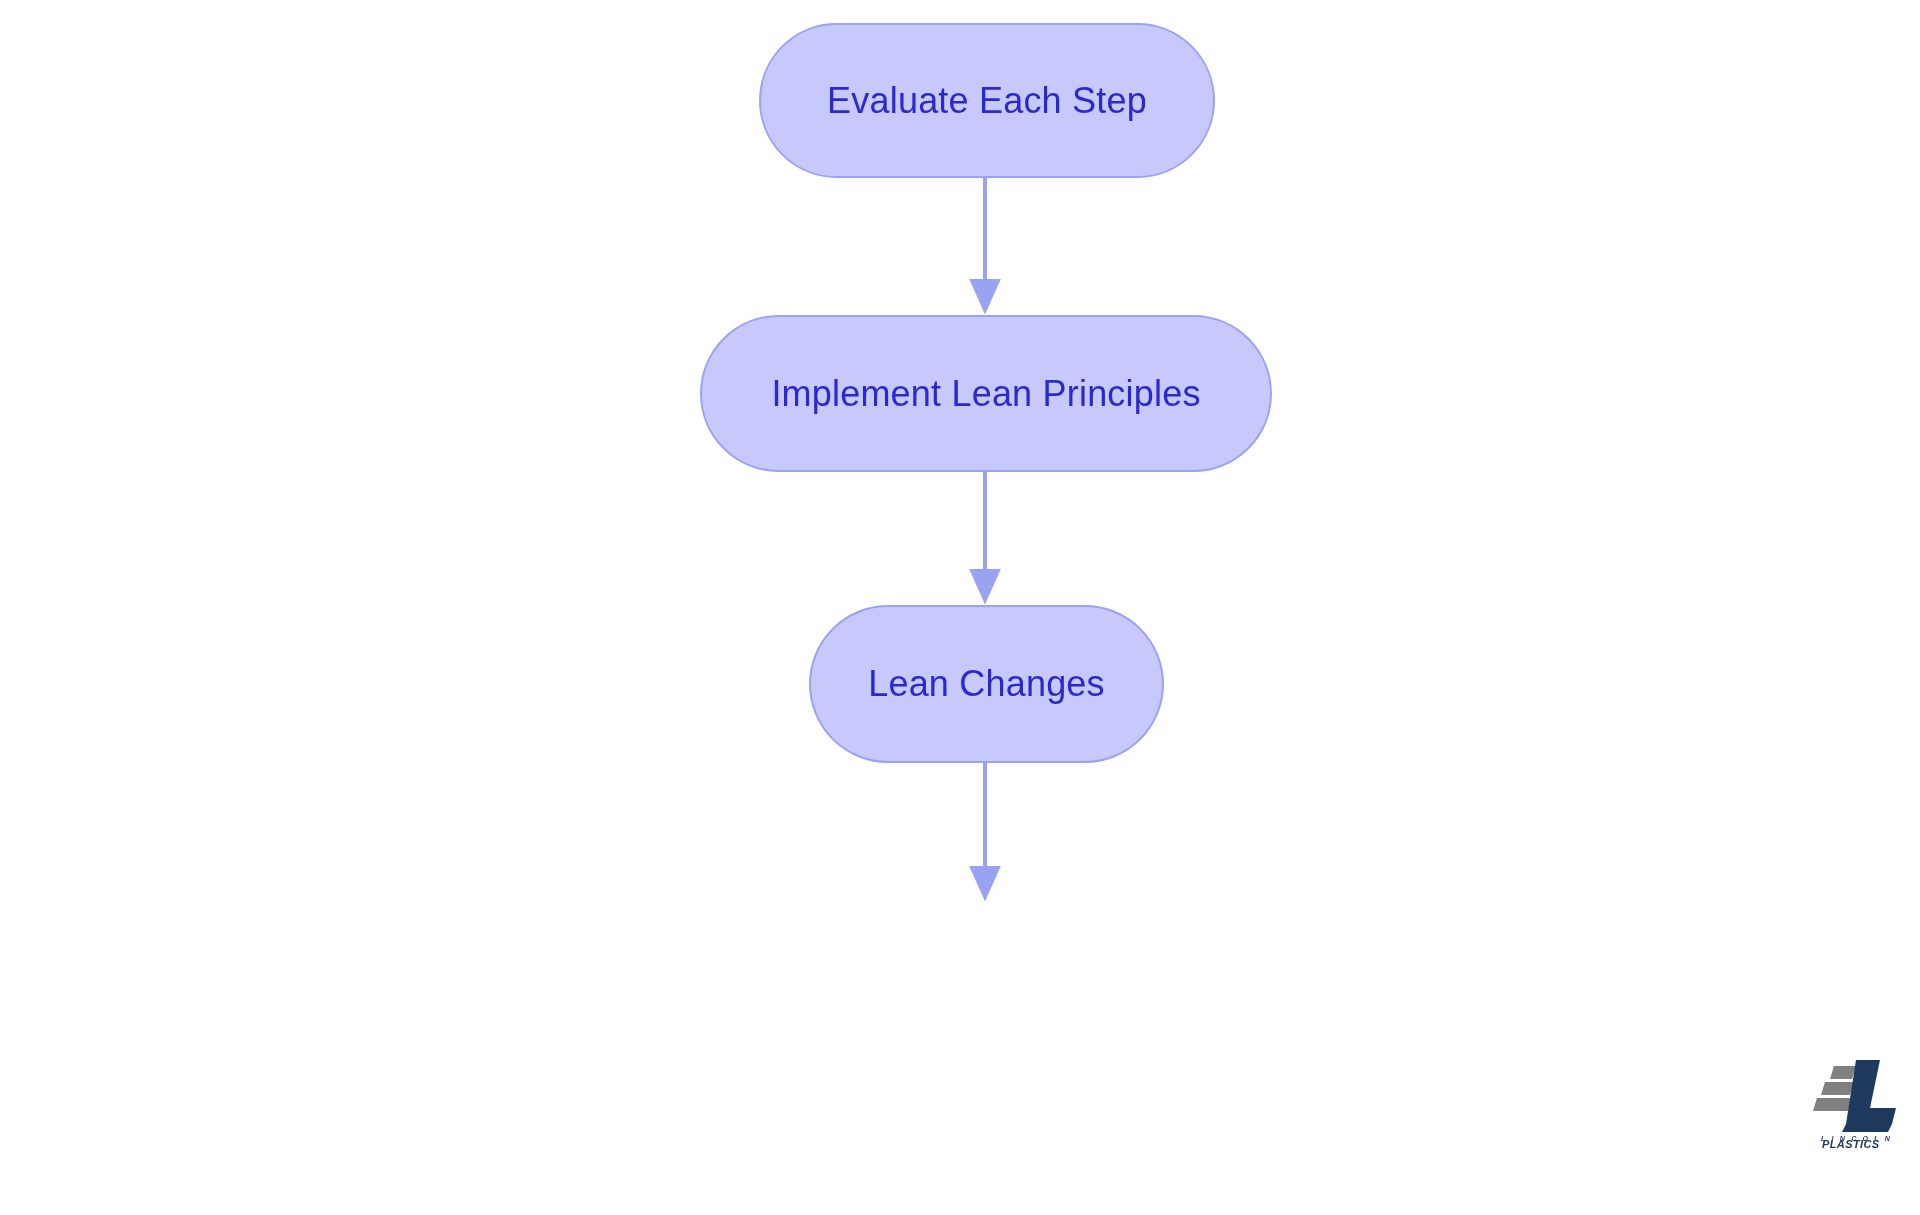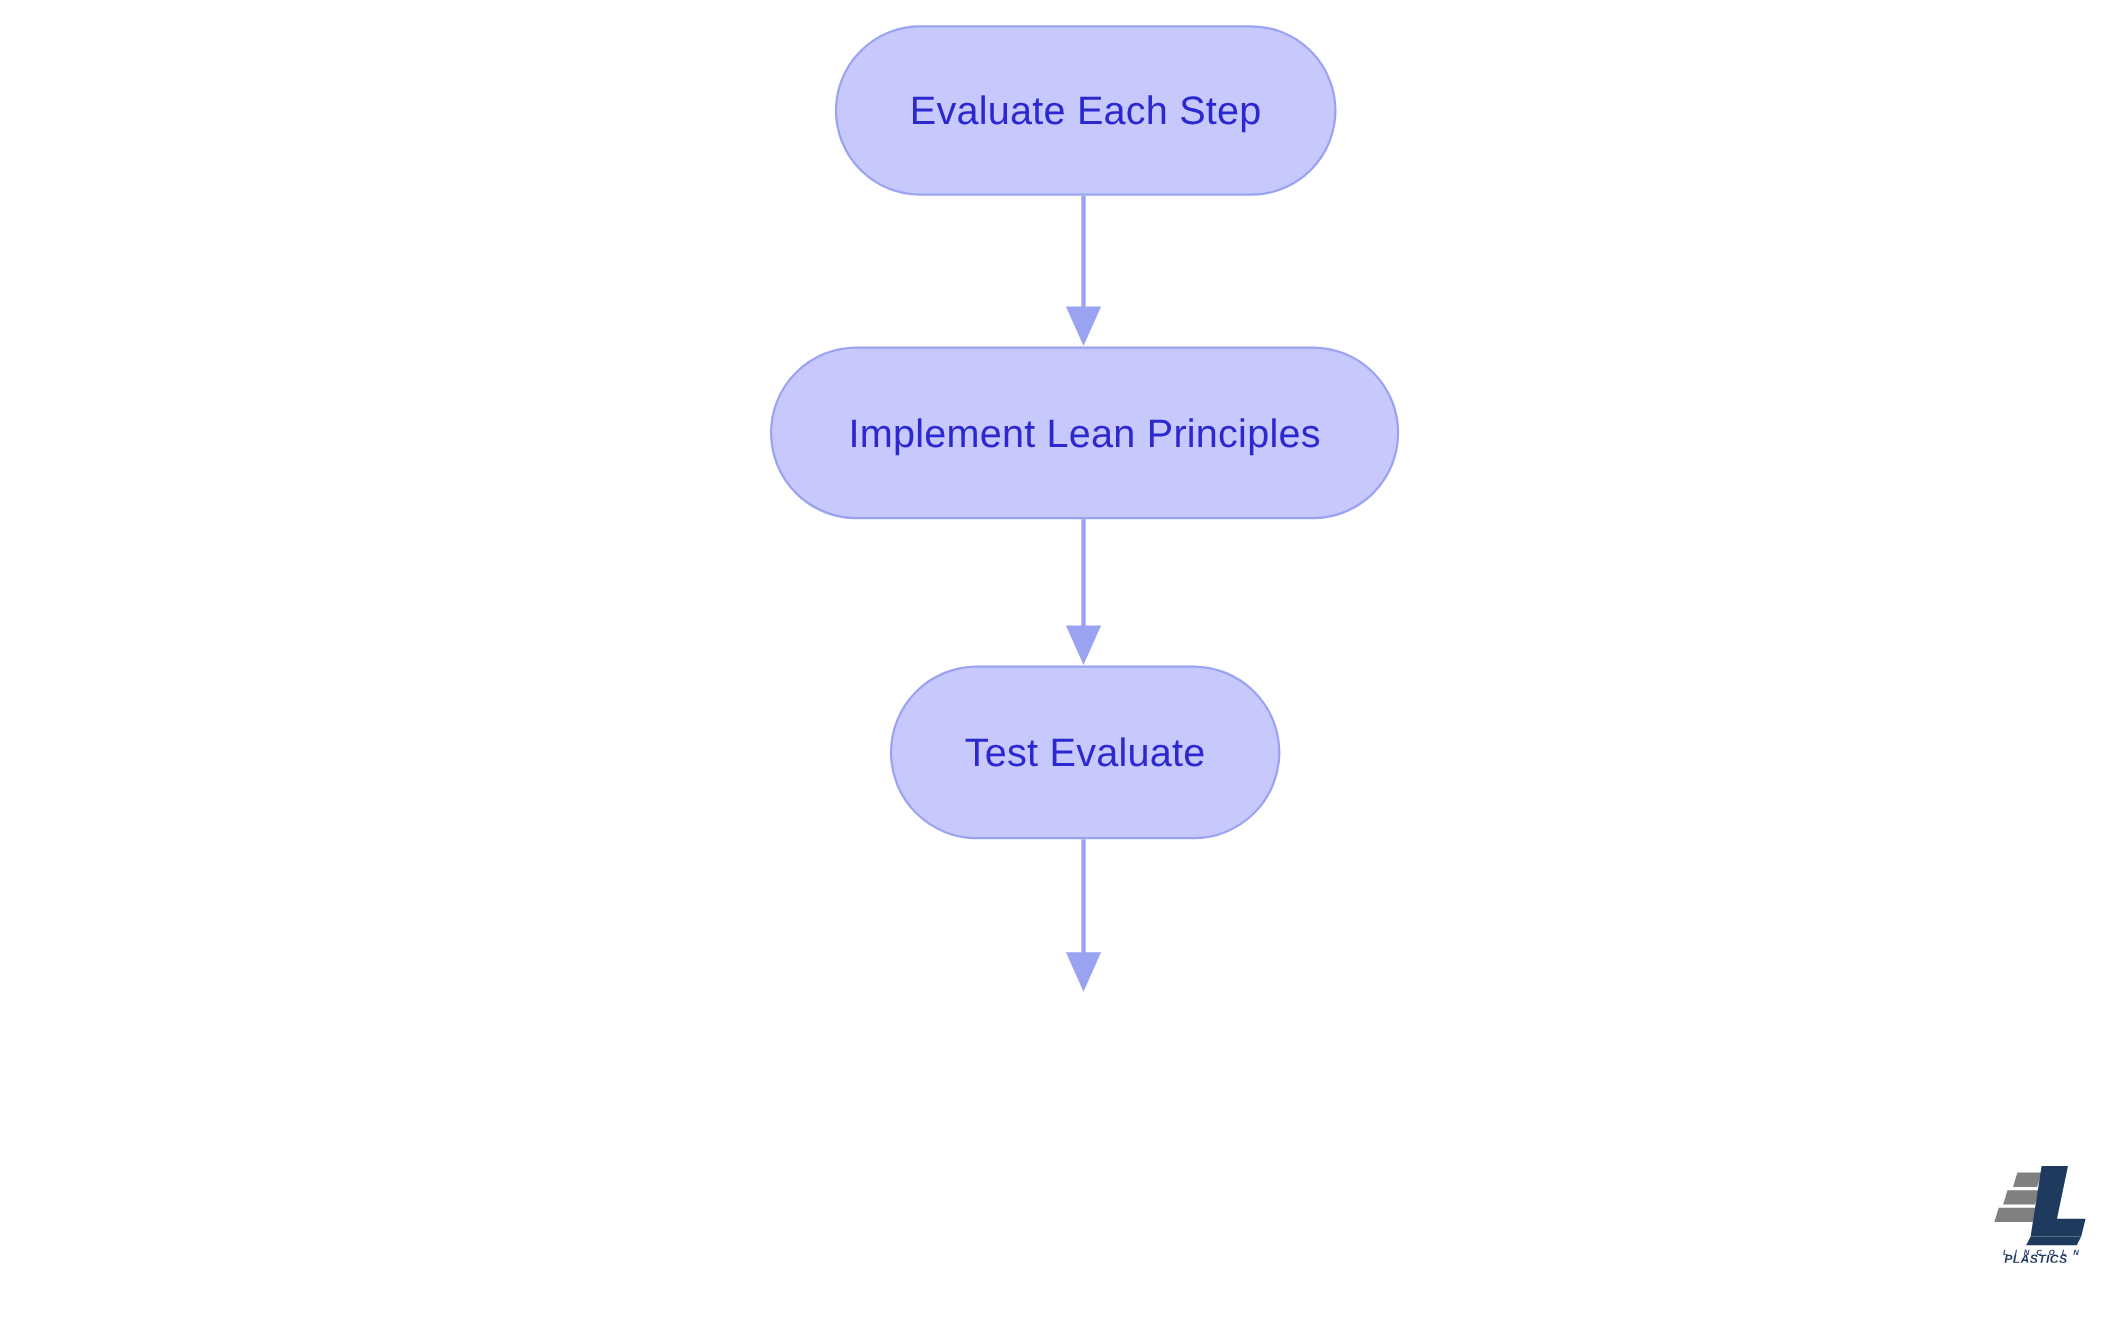--- a/index.html
+++ b/index.html
@@ -100,21 +100,21 @@
 
   <div class="flow-node" id="node-0">
     <span class="flow-node-label">Evaluate Each Step</span>
   </div>
 
   <div class="flow-node" id="node-1">
     <span class="flow-node-label">Implement Lean Principles</span>
   </div>
 
   <div class="flow-node" id="node-2">
-    <span class="flow-node-label">Test Evaluate</span>
+    <span class="flow-node-label">Lean Changes</span>
   </div>
 
 
 </div>
 
 <div id="brand-logo">
   <svg viewBox="0 0 110 96" width="110" height="96" xmlns="http://www.w3.org/2000/svg">
 
     <g>
       <polygon points="36,14 58,14 54,27 32,27" fill="#808080"></polygon>

